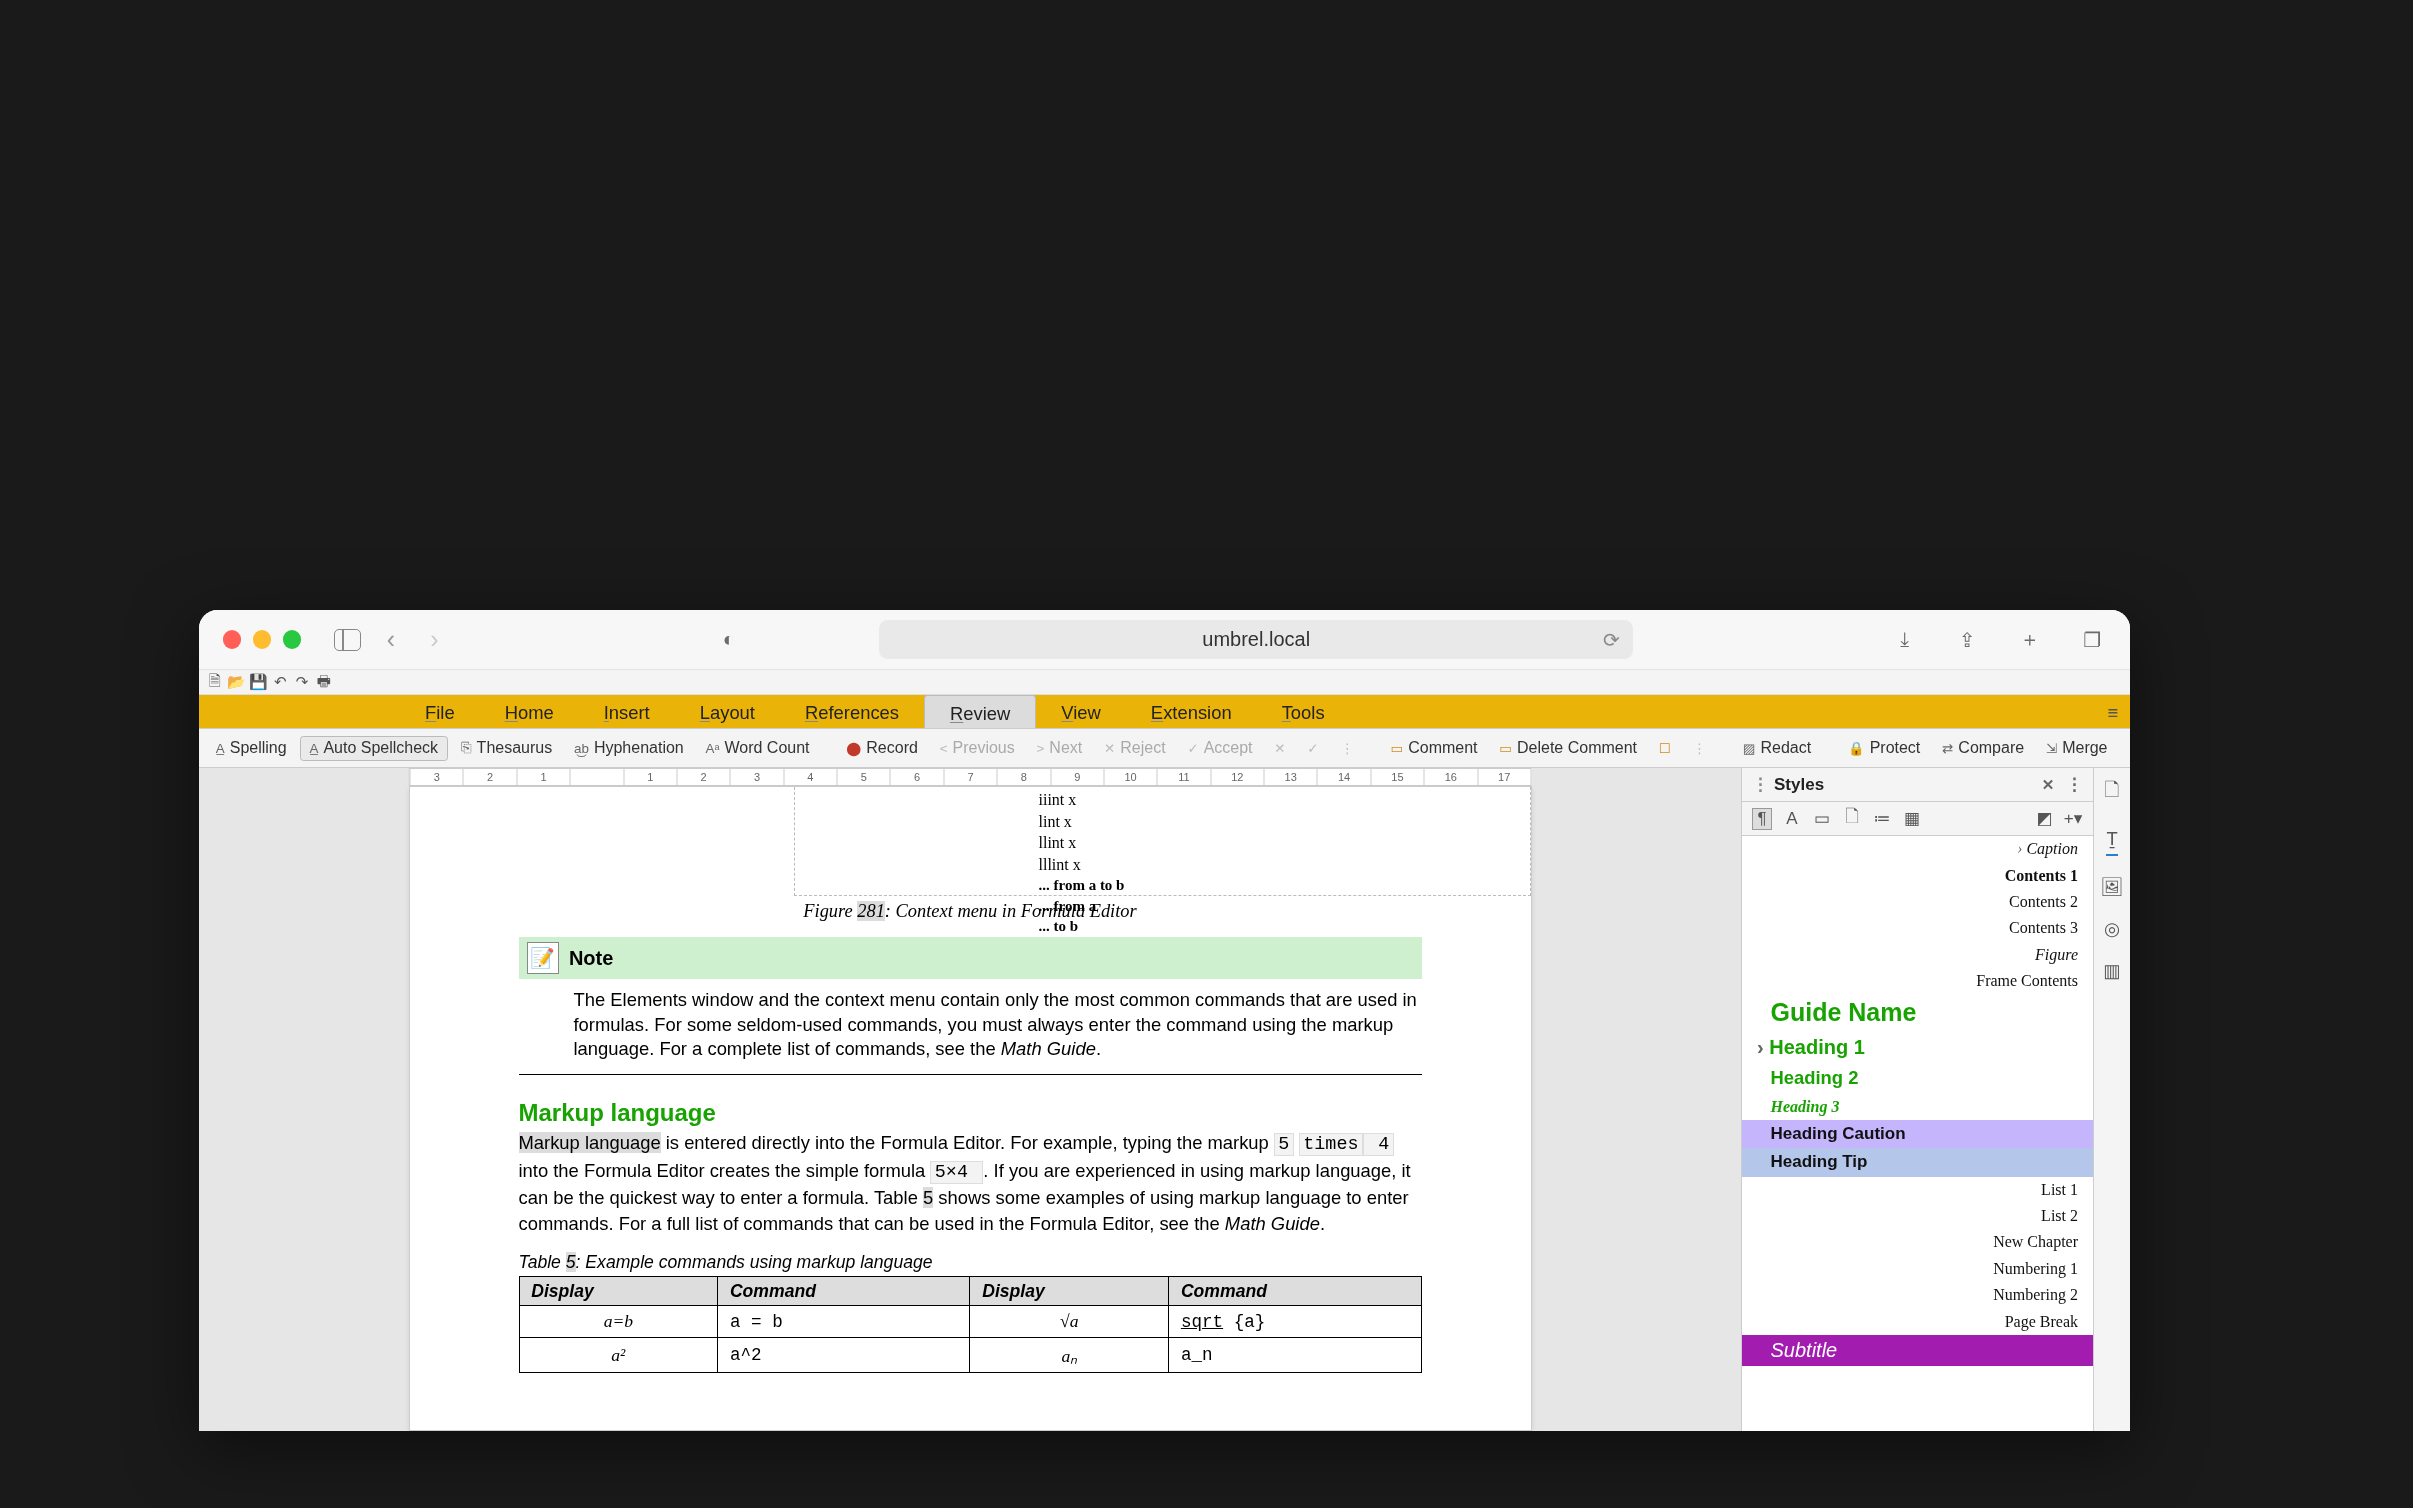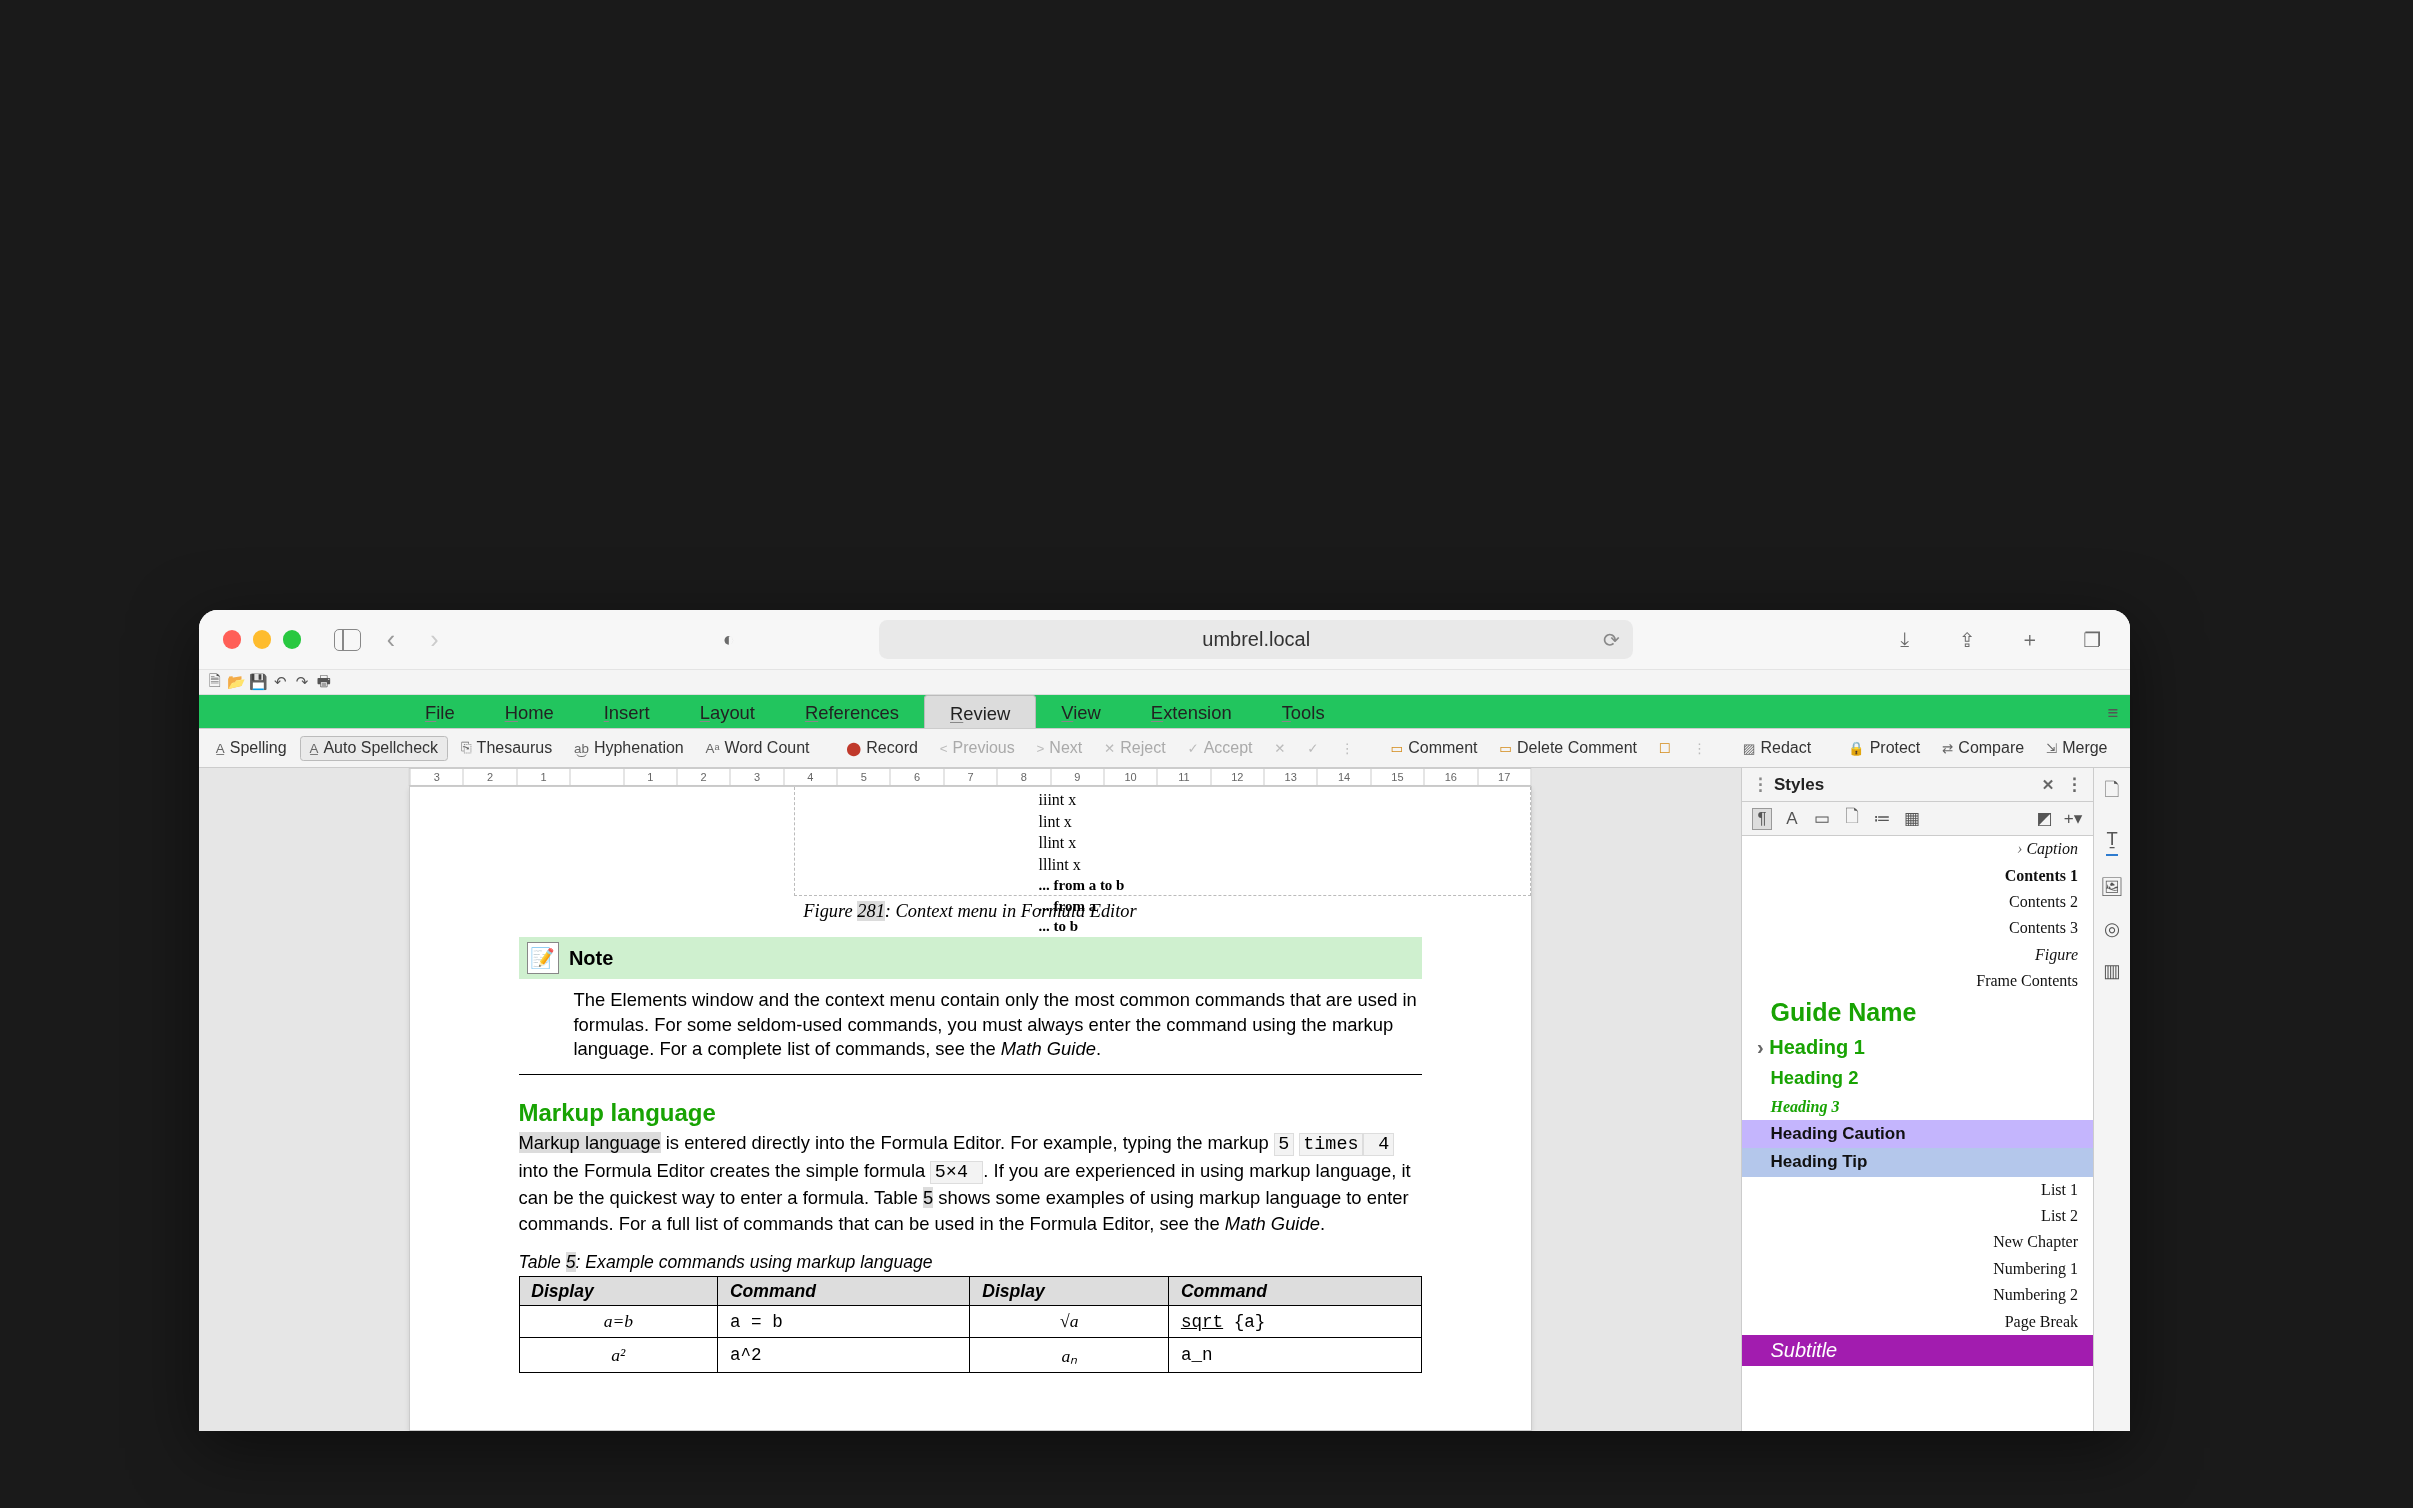--- a/index.html
+++ b/index.html
@@ -87,21 +87,21 @@
     background:#f4f4f4;
     border-bottom:0.8px solid #ddd;
     font-size:15px;
     color:#555;
   }
   .quick-row .qi { width:18.4px; text-align:center; }
   .menu-tabs {
     height:34px;
     display:flex;
     align-items:stretch;
-    background:#22c55e;
+    background:#eab308;
     padding-left: 201px;
     border-bottom:0.8px solid #ccc;
     position:relative;
   }
   .menu-tabs .tab {
     padding: 6.7px 25px 0 25px;
     font-size:18.4px;
     color:#222;
   }
   .menu-tabs .tab.active {

